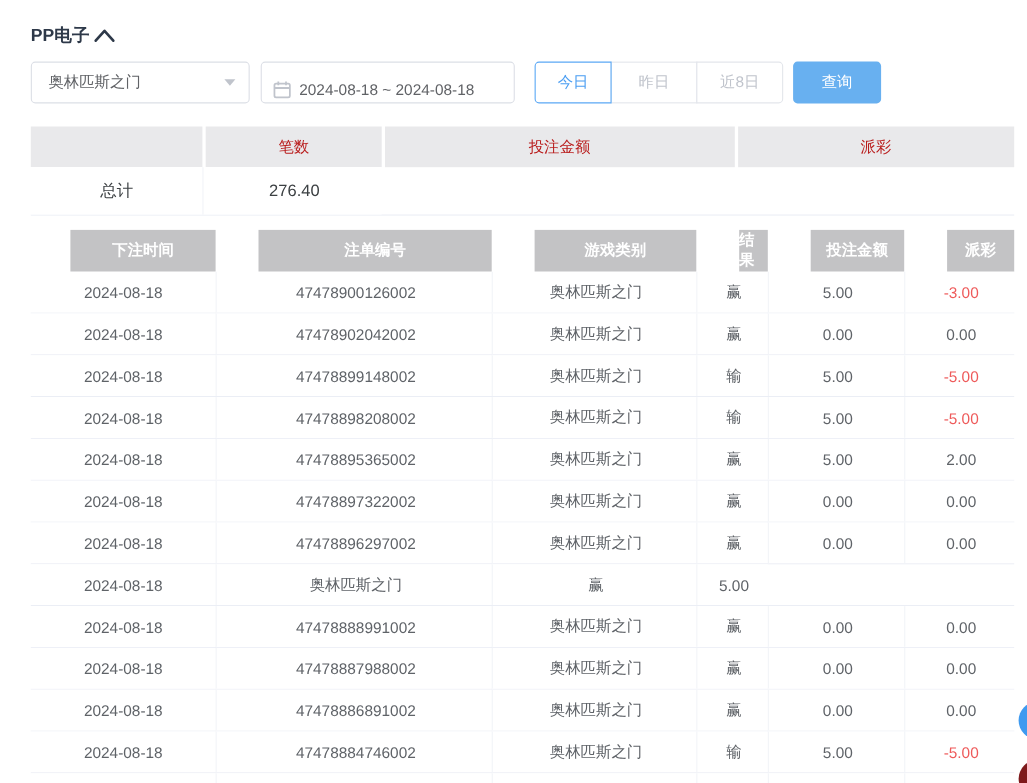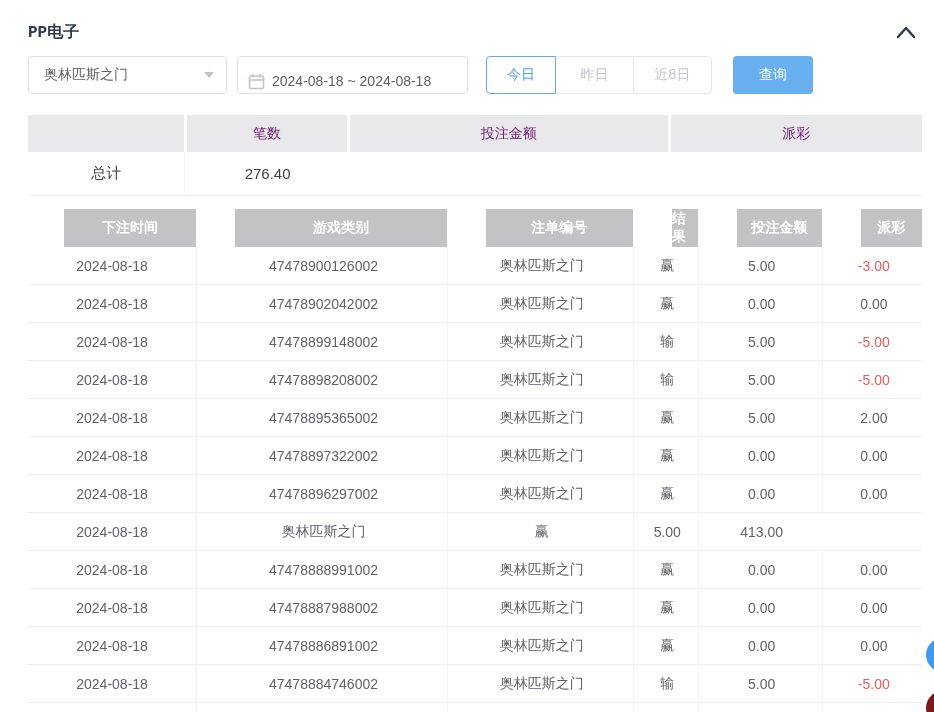--- a/index.html
+++ b/index.html
@@ -8,23 +8,22 @@
     position: relative;
     background: #ffffff;
     font-family: "Liberation Sans", "DejaVu Sans", sans-serif;
     color: #5f6368;
   }
   .wrap { padding: 0 12px 0 28px; }
 
   
   .panel-head {
     height: 48px;
-    display: flex; align-items: center; justify-content: space-between;
+    display: flex; align-items: center; 
     padding-top: 16px;
-    font-family: Liberation Mono, monospace;
   }
   .panel-title { font-size: 16px; font-weight: bold; color: #2e3949; }
   .collapse-btn {
     background: none; border: none; cursor: pointer;
     width: 28px; height: 28px; display: flex; align-items: center; justify-content: center;
     margin-right: 2px;
   }
 
   
   .filters { display: flex; align-items: center; height: 38px; margin-top: 8px; }
@@ -60,39 +59,39 @@
     font-size: 14px; color: #c0c4cc;
     font-family: inherit;
     padding: 0;
   }
   .qb:nth-child(1) { width: 70px; border-radius: 4px 0 0 4px; margin-left: 0; }
   .qb:nth-child(2) { width: 79px; }
   .qb:nth-child(3) { width: 79px; border-radius: 0 4px 4px 0; }
   .qb.active { border: 1px solid #5ba8f5; color: #4b9ef2; position: relative; z-index: 2; font-family: Liberation Mono, monospace; }
 
   .query-btn {
-    margin-left: 21px;
+    margin-left: 9px;
     width: 80px; height: 38px;
     background: #68b0f0; color: #ffffff;
     border: none; border-radius: 4px;
     font-size: 14px; cursor: pointer;
     font-family: inherit;
   }
 
   
   .summary { margin-top: 21px; }
   .s-head, .s-row {
     display: grid;
     grid-template-columns: 158fr 161fr 321fr 254fr;
     column-gap: 3px;
   }
   .s-head > div {
     background: #e9e9eb; height: 37px;
     display: flex; align-items: center; justify-content: center;
-    font-size: 14px; color: #701a75;
+    font-size: 14px; color: #b91c1c;
   }
   .s-row { border-bottom: 1px solid #ebeef5; }
   .s-row > div {
     height: 43px; background: #fff;
     display: flex; align-items: center; justify-content: center;
     font-size: 15px; color: #3c4043;
   }
   .s-row > div + div { border-left: 1px solid #f2f4f8; margin-left: -3px; padding-left: 3px; }
 
   
@@ -176,22 +175,22 @@
     </div>
     <div class="s-row">
       <div>总计</div>
       <div>276.40</div>
     </div>
   </div>
 
   <div class="table">
     <div class="t-head">
       <div>下注时间</div>
+      <div>注单编号</div>
       <div>游戏类别</div>
-      <div>注单编号</div>
       <div>结果</div>
       <div>投注金额</div>
       <div>派彩</div>
     </div>
 
     <div>
   <div class="t-row">
     <div>2024-08-18</div>
     <div>47478900126002</div>
     <div>奥林匹斯之门</div>
@@ -252,21 +251,20 @@
     <div>赢</div>
     <div>0.00</div>
     <div>0.00</div>
   </div>
 
   <div class="t-row">
     <div>2024-08-18</div>
     <div>奥林匹斯之门</div>
     <div>赢</div>
     <div>5.00</div>
-    <div>413.00</div>
   </div>
 
   <div class="t-row">
     <div>2024-08-18</div>
     <div>47478888991002</div>
     <div>奥林匹斯之门</div>
     <div>赢</div>
     <div>0.00</div>
     <div>0.00</div>
   </div>

